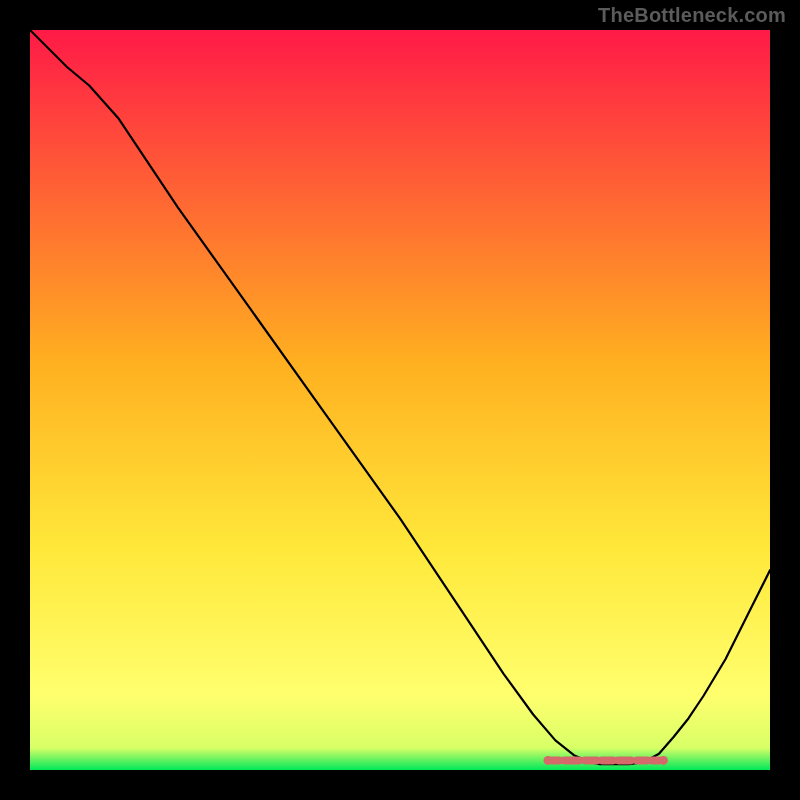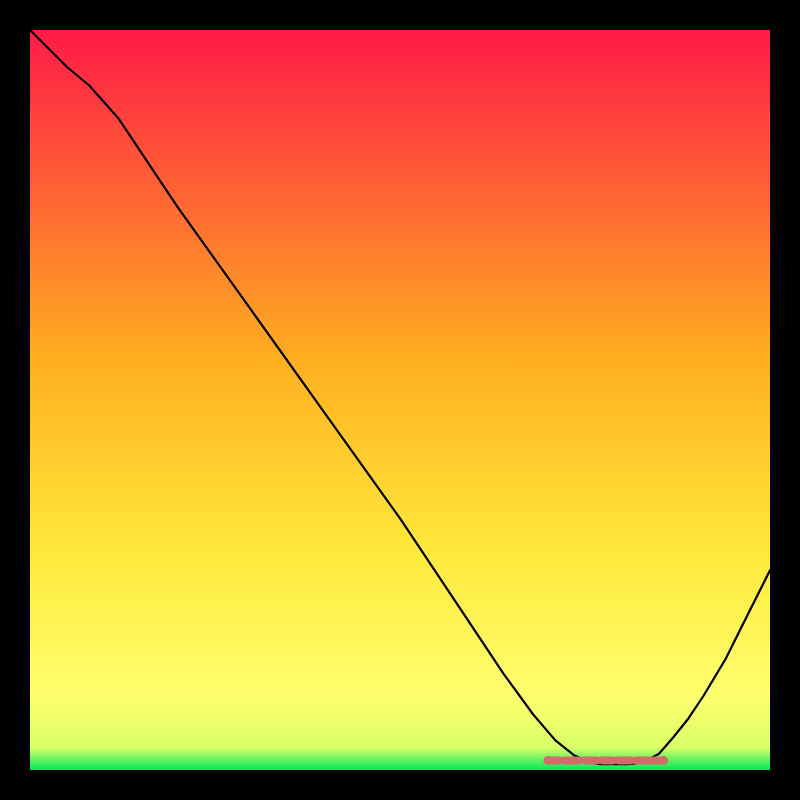--- a/index.html
+++ b/index.html
@@ -39,20 +39,21 @@
     display: block;
     width: 740px;
     height: 740px;
   }
   
 </style>
 </head>
 <body>
 
 <div class="outer">
+  <div class="watermark">TheBottleneck.com</div>
   <div class="plot">
     <svg viewBox="0 0 740 740">
       <defs>
         <linearGradient id="bg-grad" x1="0" y1="0" x2="0" y2="1">
           <stop id="g0" offset="0%" stop-color="#ff1a47"></stop>
           <stop id="g1" offset="45%" stop-color="#ffb020"></stop>
           <stop id="g2" offset="70%" stop-color="#ffe83a"></stop>
           <stop id="g3" offset="90%" stop-color="#ffff6e"></stop>
           <stop id="g4" offset="97%" stop-color="#d8ff66"></stop>
           <stop id="g5" offset="100%" stop-color="#00e85a"></stop>

